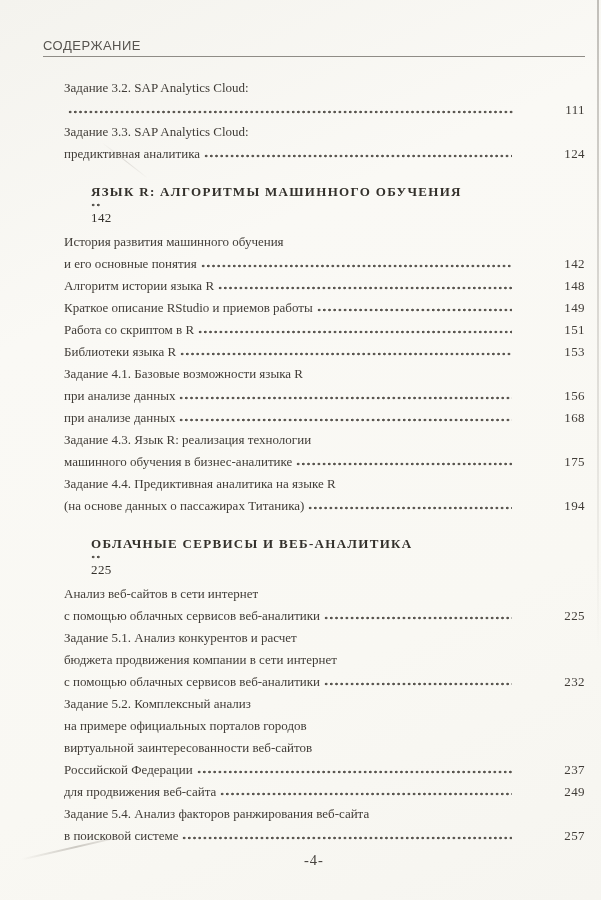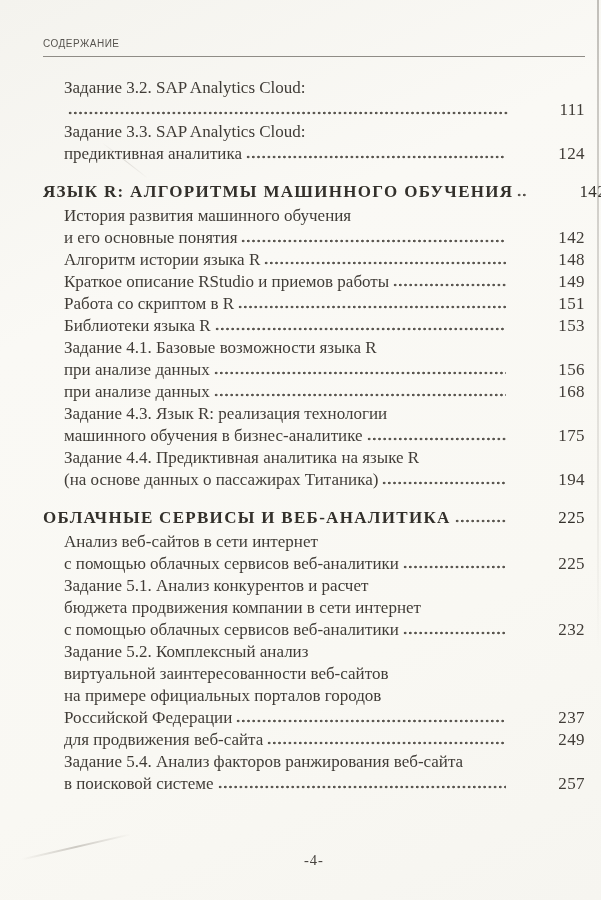--- a/index.html
+++ b/index.html
@@ -8,35 +8,35 @@
     width: 601px; height: 900px;
     margin: 0 auto;
     background: linear-gradient(155deg, #f4f3ee 0%, #faf9f5 30%, #f9f8f3 70%, #f6f5f0 100%);
     font-family: "Liberation Serif", "DejaVu Serif", serif;
     color: #403c37;
     overflow: hidden;
   }
   .running-head {
     position: absolute; left: 43px; top: 38px;
     font-family: "Liberation Sans", "DejaVu Sans", sans-serif;
-    font-size: 10px; letter-spacing: 0.5px; color: #57544f;
+    font-size: 13px; letter-spacing: 0.5px; color: #57544f;
   }
   .head-rule {
     position: absolute; left: 43px; top: 56px;
     width: 542px; height: 1px; background: #8f8c86;
   }
   .toc { position: absolute; left: 43px; top: 70px; width: 542px; }
   .section { margin-top: 16px; }
   .section:first-child { margin-top: 7px; }
   .line {
     display: flex; align-items: baseline;
-    font-size: 17px; line-height: 22px; white-space: nowrap;
+    font-size: 13px; line-height: 22px; white-space: nowrap;
   }
   .heading .line, .line.heading {
-    font-weight: bold; letter-spacing: 1.3px; color: #33302b;
+    font-weight: bold; letter-spacing: 1.3px; color: #33302b; flex-direction: column;
   }
   .line.heading { margin-bottom: 2px; }
   .line.heading .pg { font-weight: normal; letter-spacing: 0.4px; }
   .entry { padding-left: 21px; }
   .txt { flex: 0 0 auto; }
   .dots {
     flex: 1 1 auto; min-width: 10px; height: 4px;
     margin: 0 4px 0 4px;
     background-image: radial-gradient(circle at 2px 2px, #58544e 1.1px, rgba(0,0,0,0) 1.65px);
     background-size: 5.2px 4px; background-repeat: repeat-x;
@@ -199,24 +199,24 @@
             <span class="txt">с помощью облачных сервисов веб-аналитики</span>
             <span class="dots"></span>
             <span class="pg">232</span>
           </div>
         </div>
         <div class="entry">
           <div class="line">
             <span class="txt">Задание 5.2. Комплексный анализ</span>
           </div>
           <div class="line">
+            <span class="txt">на примере официальных порталов городов</span>
+          </div>
+          <div class="line">
             <span class="txt">виртуальной заинтересованности веб-сайтов</span>
-          </div>
-          <div class="line">
-            <span class="txt">на примере официальных порталов городов</span>
           </div>
           <div class="line">
             <span class="txt">Российской Федерации</span>
             <span class="dots"></span>
             <span class="pg">237</span>
           </div>
         </div>
         <div class="entry">
           <div class="line">
             <span class="txt">для продвижения веб-сайта</span>

